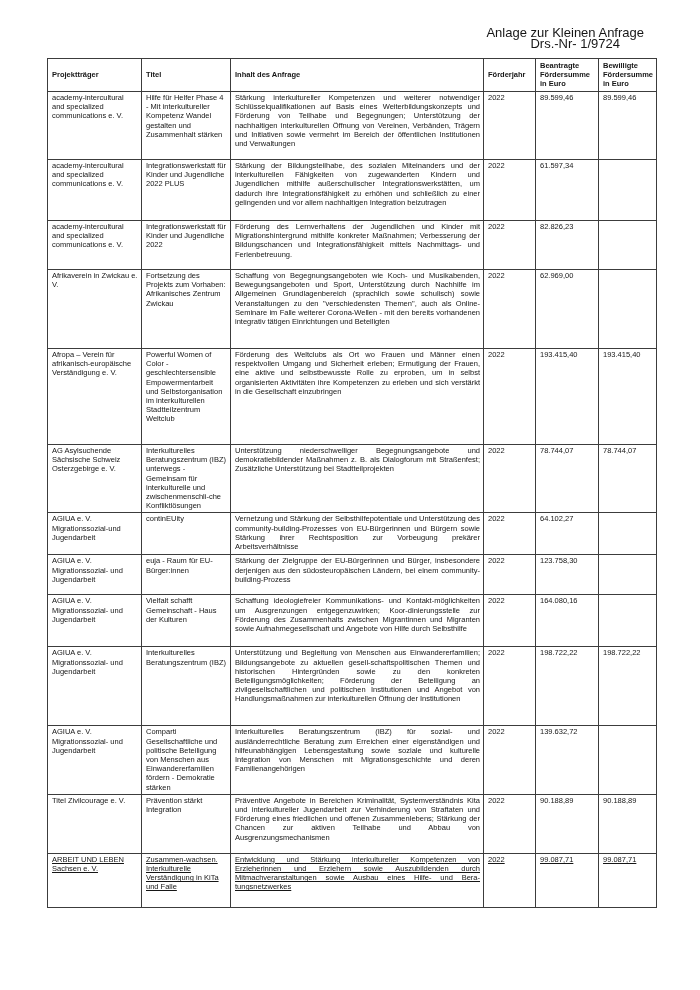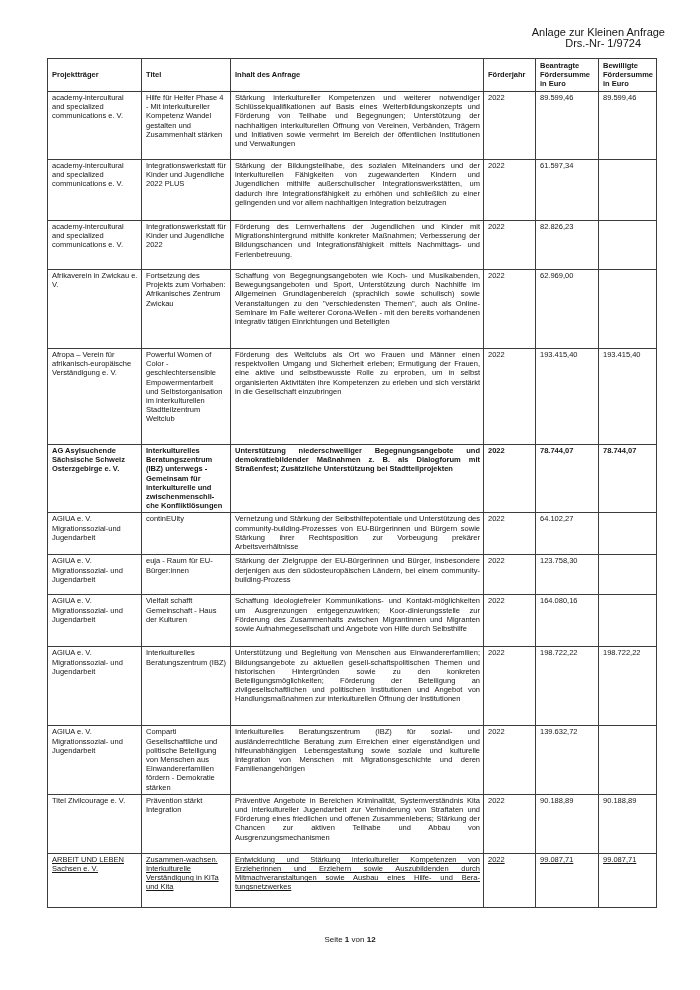--- a/index.html
+++ b/index.html
@@ -6,23 +6,23 @@
     margin: 0; padding: 0;
     width: 700px; height: 990px;
     background: #ffffff;
     font-family: "Liberation Sans", sans-serif;
     color: #161616;
     overflow: hidden;
   }
   .page { position: relative; width: 700px; height: 990px; background: #fff; }
 
   .doc-header {
-    position: absolute; top: 27px; right: 35px;
+    position: absolute; top: 27px; right: 56px;
     text-align: right;
-    font-size: 11px; line-height: 11px;
+    font-size: 13px; line-height: 11px;
   }
   .doc-header .line2 { padding-right: 24px; }
 
   .table-wrap { position: absolute; top: 58px; left: 47px; }
   table.funding {
     border-collapse: collapse;
     table-layout: fixed;
     width: 609px;
     font-size: 7.5px;
     line-height: 9.2px;
@@ -50,21 +50,21 @@
   col.c4 { width: 52px; }
   col.c5 { width: 63px; }
   col.c6 { width: 58px; }
 
   
   tbody tr:nth-child(1)  { height: 68px; }
   tbody tr:nth-child(2)  { height: 61px; }
   tbody tr:nth-child(3)  { height: 49px; }
   tbody tr:nth-child(4)  { height: 79px; }
   tbody tr:nth-child(5)  { height: 96px; margin-left: 20px; }
-  tbody tr:nth-child(6)  { height: 67px; font-weight: bold; }
+  tbody tr:nth-child(6)  { height: 67px; }
   tbody tr:nth-child(7)  { height: 42px; }
   tbody tr:nth-child(8)  { height: 40px; }
   tbody tr:nth-child(9)  { height: 52px; }
   tbody tr:nth-child(10) { height: 79px; }
   tbody tr:nth-child(11) { height: 63px; }
   tbody tr:nth-child(12) { height: 59px; }
   tbody tr:nth-child(13) { height: 54px; text-decoration: underline; }
 
   .page-footer {
     position: absolute; top: 935px; left: 0; width: 700px;
@@ -207,25 +207,24 @@
       <td class="col-traeger">Titel Zivilcourage e. V.</td>
       <td class="col-titel">Prävention stärkt Integration</td>
       <td class="col-inhalt">Präventive Angebote in Bereichen Kriminalität, Systemverständnis Kita und interkultureller Jugendarbeit zur Verhinderung von Straftaten und Förderung eines friedlichen und offenen Zusammenlebens; Stärkung der Chancen zur aktiven Teilhabe und Abbau von Ausgrenzungsmechanismen</td>
       <td class="col-jahr">2022</td>
       <td class="col-beantragt">90.188,89</td>
       <td class="col-bewilligt">90.188,89</td>
     </tr>
 
     <tr>
       <td class="col-traeger">ARBEIT UND LEBEN Sachsen e. V.</td>
-      <td class="col-titel">Zusammen-wachsen. Interkulturelle Verständigung in KiTa und Kita</td>
+      <td class="col-titel">Zusammen-wachsen. Interkulturelle Verständigung in KiTa und Falle</td>
       <td class="col-inhalt">Entwicklung und Stärkung interkultureller Kompetenzen von Erzieherinnen und Erziehern sowie Auszubildenden durch Mitmachveranstaltungen sowie Ausbau eines Hilfe- und Bera-tungsnetzwerkes</td>
       <td class="col-jahr">2022</td>
       <td class="col-beantragt">99.087,71</td>
       <td class="col-bewilligt">99.087,71</td>
     </tr>
   </tbody>
     </table>
   </div>
 
-  <div class="page-footer"><span>Seite</span> <b>1</b> <span>von</span> <b>12</b></div>
 
 </div>
 
 </body></html>

